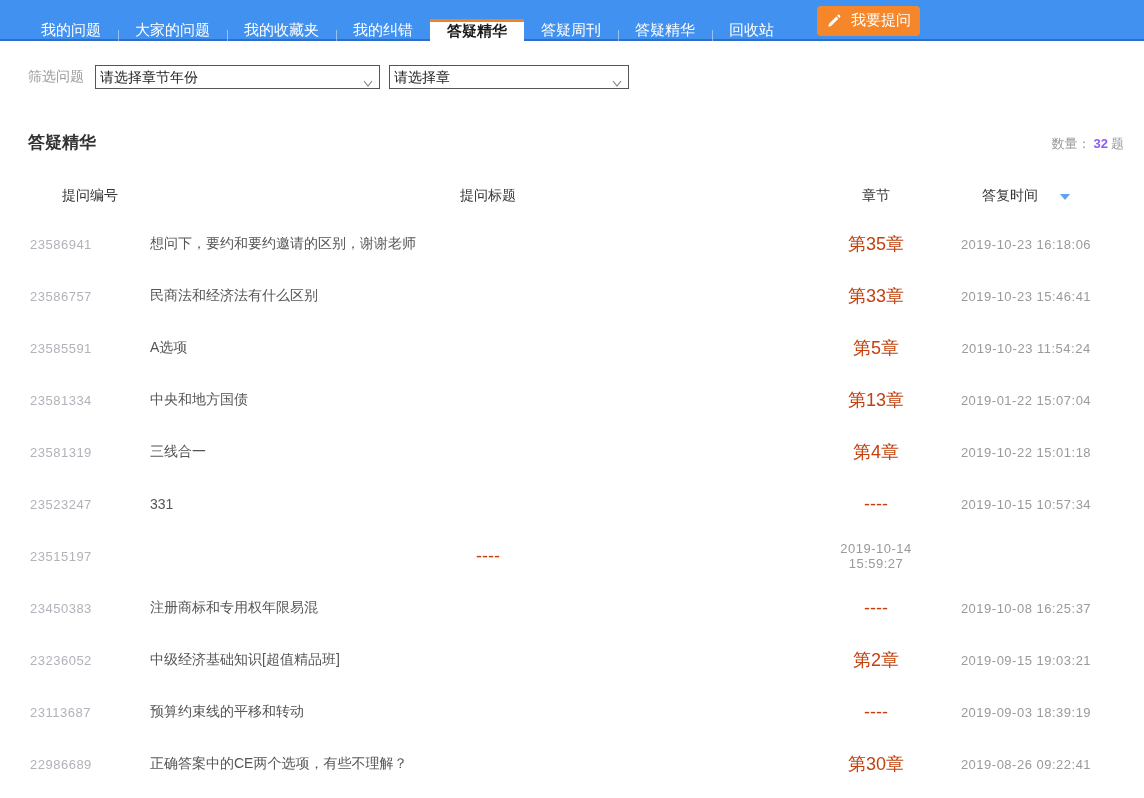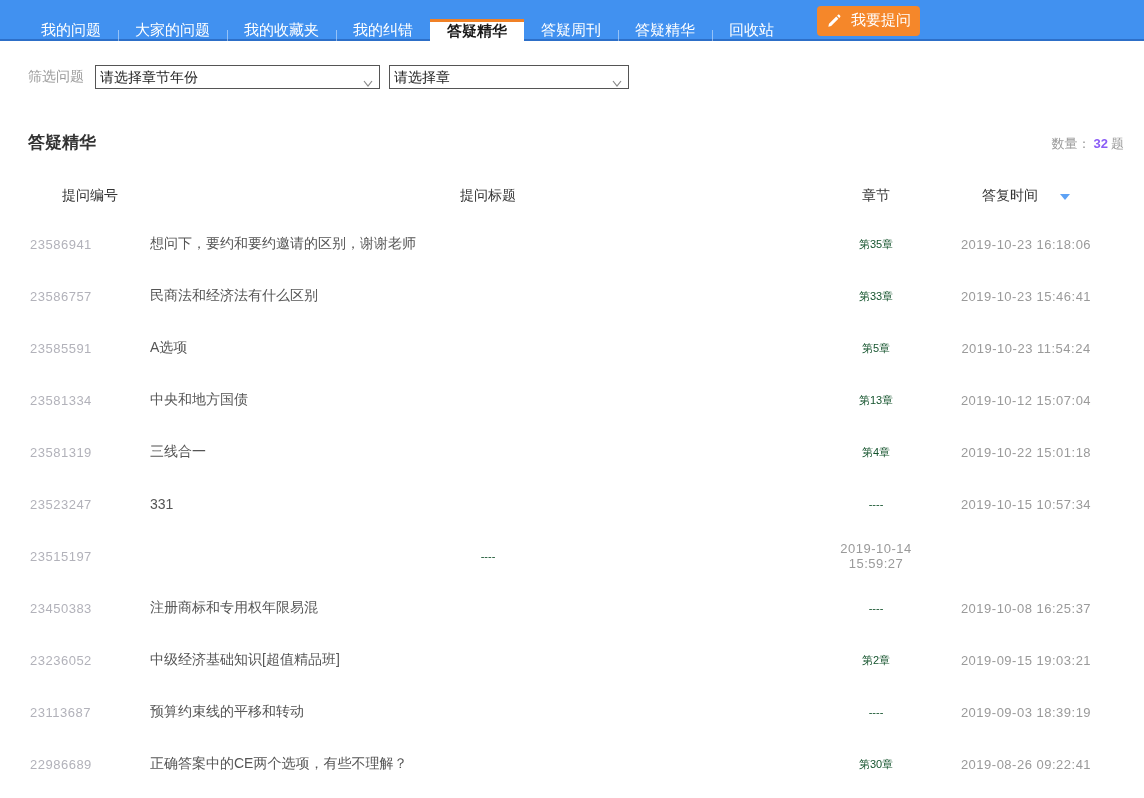--- a/index.html
+++ b/index.html
@@ -54,21 +54,21 @@
   .th-chapter { text-align: center; }
   .th-time { text-align: center; display: flex; align-items: center;
     justify-content: center; gap: 22px; cursor: pointer; }
   .sort-caret { width: 0; height: 0; border-left: 5px solid transparent;
     border-right: 5px solid transparent; border-top: 6px solid #5DA2F5;
     display: inline-block; margin-top: 2px; }
   .trow { height: 52px; }
   .cell-id { color: #B2B2BA; font-size: 13px; letter-spacing: 0.5px; }
   .cell-title { color: #555; font-size: 14px; padding-right: 12px; cursor: pointer;
     overflow: hidden; white-space: nowrap; text-overflow: ellipsis; }
-  .cell-chapter { color: #14532d; font-size: 11px; text-align: center; }
+  .cell-chapter { color: #c2410c; font-size: 18px; text-align: center; }
   .cell-time { color: #9A9A9A; font-size: 13px; text-align: center;
     letter-spacing: 0.5px; }
 </style>
 </head>
 <body>
 
 <div class="navbar">
   <div class="nav-tabs">
       <div class="tab">我的问题</div>
       <div class="tab">大家的问题</div>
@@ -147,21 +147,21 @@
     <div class="cell-id">23585591</div>
     <div class="cell-title">A选项</div>
     <div class="cell-chapter">第5章</div>
     <div class="cell-time">2019-10-23 11:54:24</div>
   </div>
 
   <div class="trow">
     <div class="cell-id">23581334</div>
     <div class="cell-title">中央和地方国债</div>
     <div class="cell-chapter">第13章</div>
-    <div class="cell-time">2019-10-12 15:07:04</div>
+    <div class="cell-time">2019-01-22 15:07:04</div>
   </div>
 
   <div class="trow">
     <div class="cell-id">23581319</div>
     <div class="cell-title">三线合一</div>
     <div class="cell-chapter">第4章</div>
     <div class="cell-time">2019-10-22 15:01:18</div>
   </div>
 
   <div class="trow">

